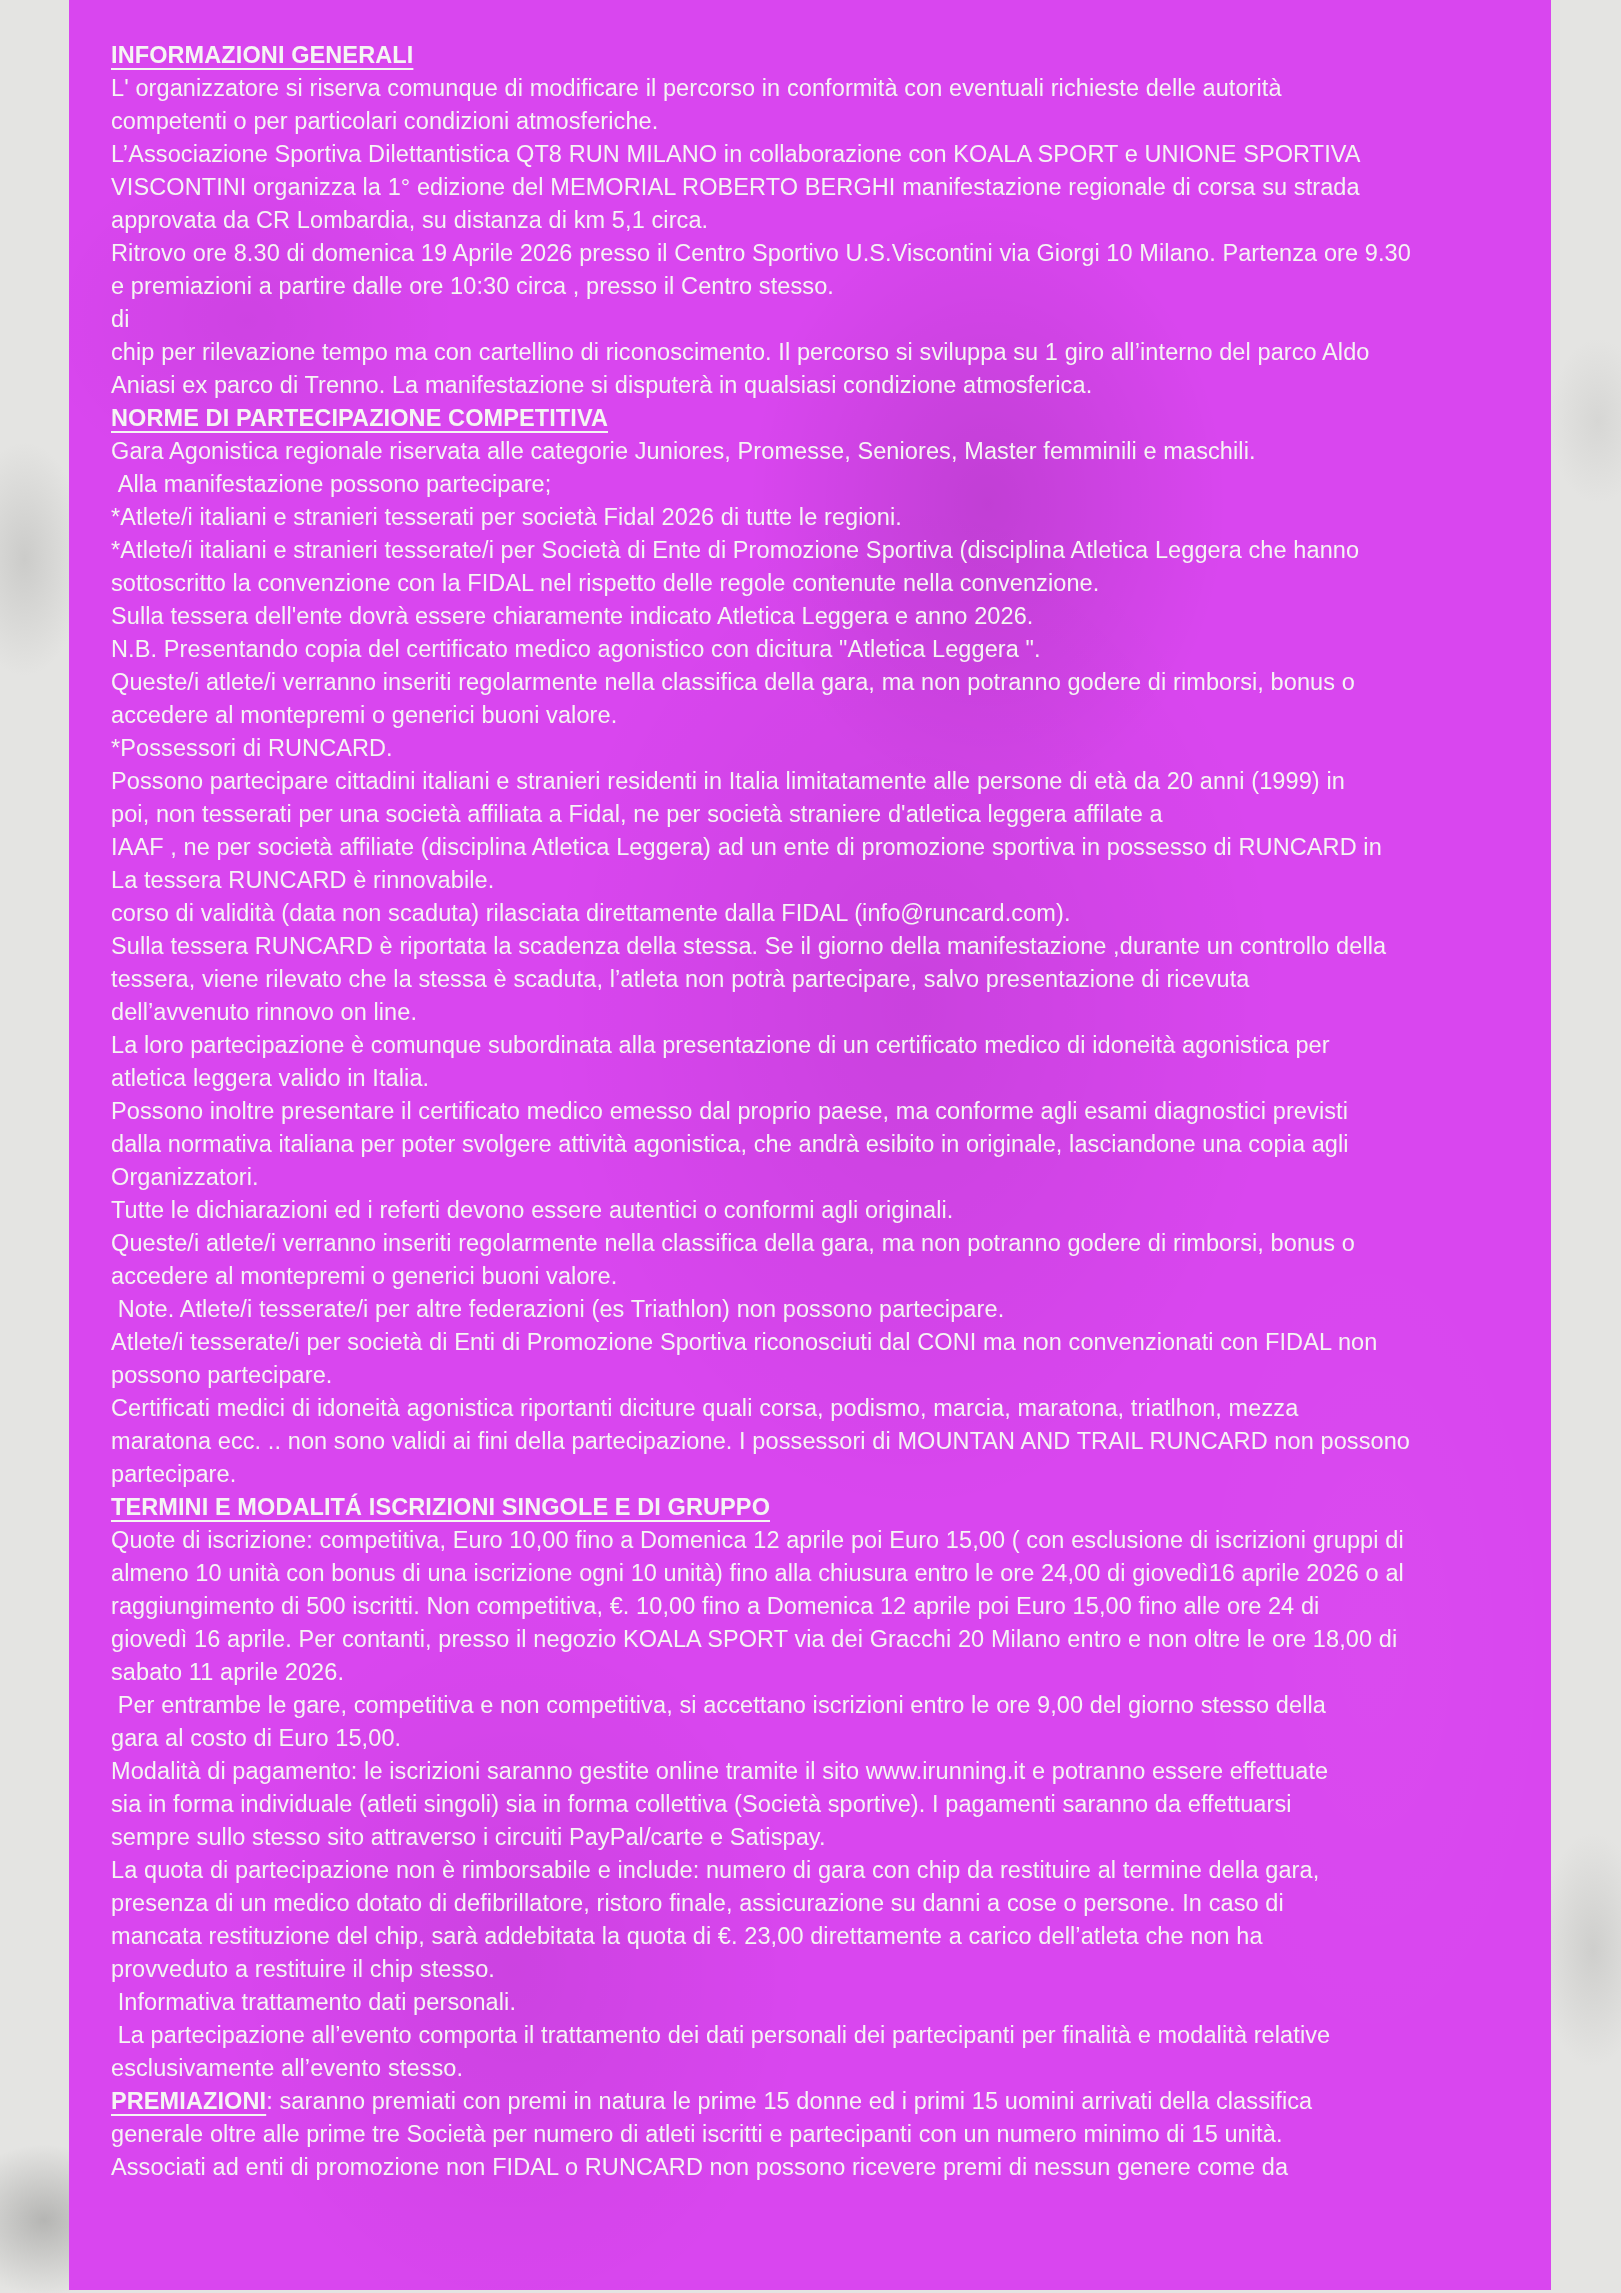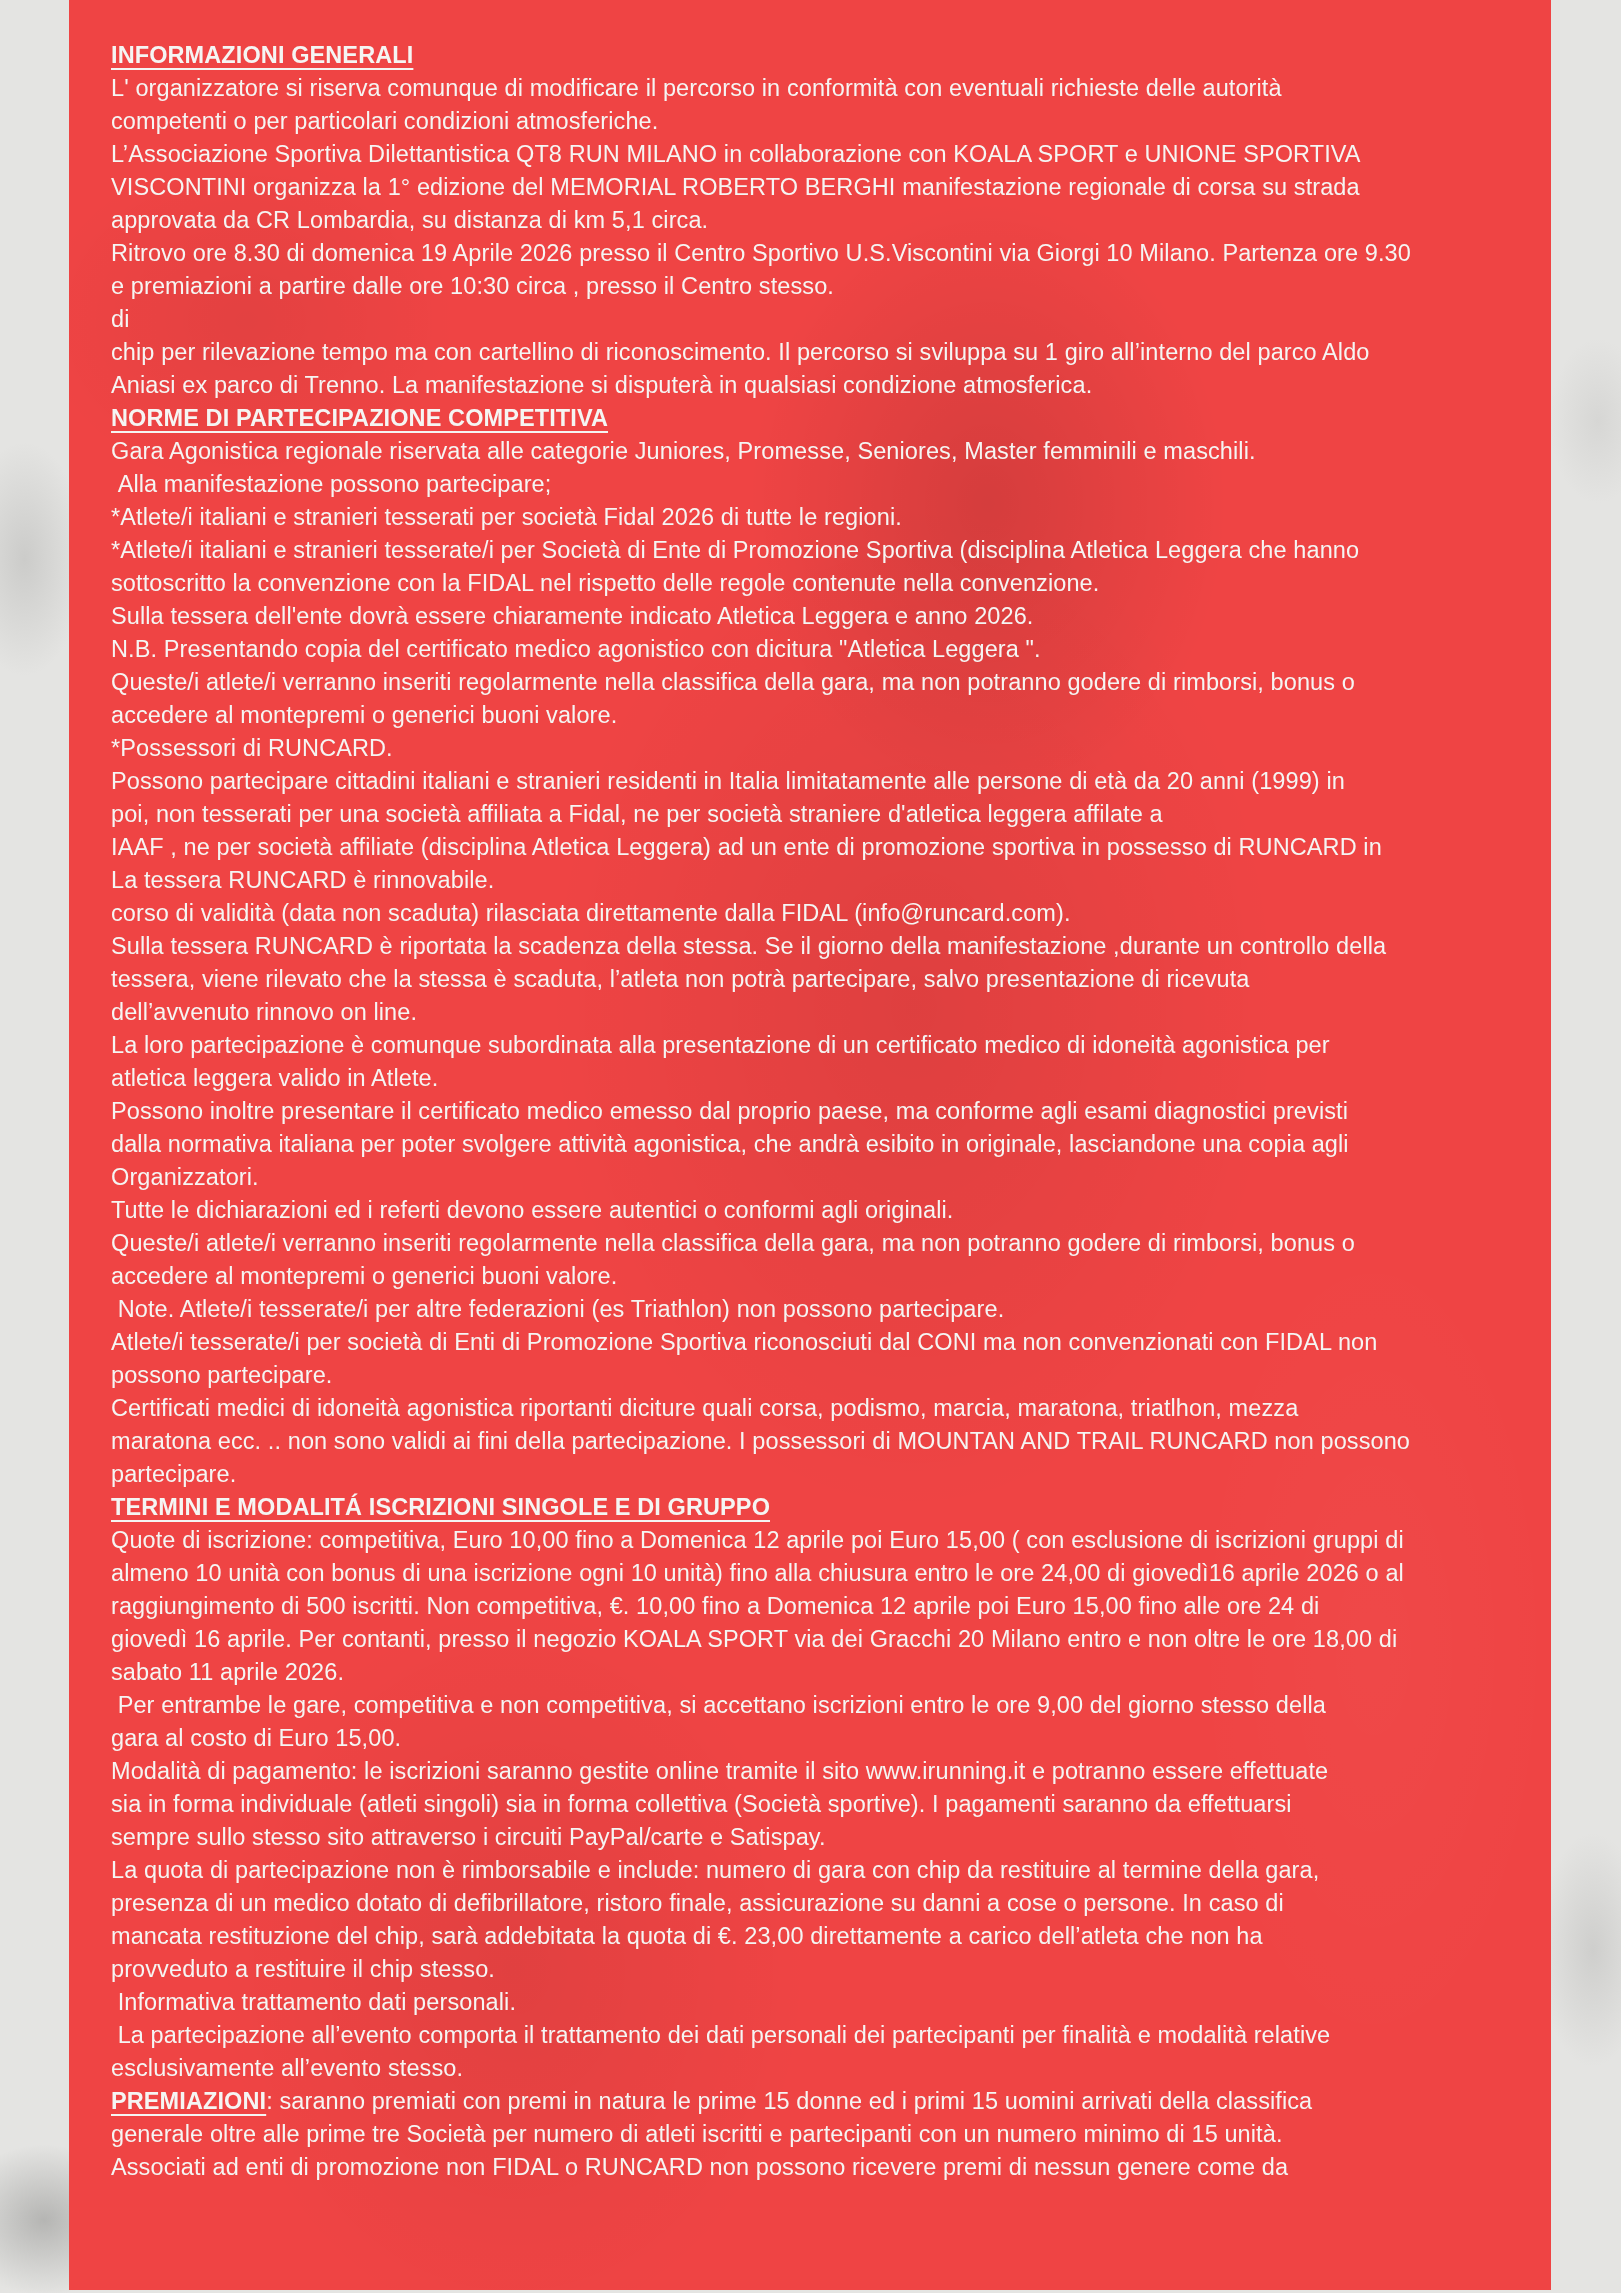--- a/index.html
+++ b/index.html
@@ -12,21 +12,21 @@
       radial-gradient(ellipse 127px 108px at 44px 2220px, rgba(105,105,103,0.38), transparent 70%),
       radial-gradient(ellipse 88px 167px at 24.5px 559px,  rgba(140,140,138,0.28), transparent 70%),
       radial-gradient(ellipse 78px 167px at 1593px 1950px, rgba(150,150,148,0.28), transparent 70%),
       radial-gradient(ellipse 69px 118px at 1598px 421px, rgba(160,160,158,0.20), transparent 70%);
     overflow: hidden;
   }
   .panel {
     position: absolute;
     left: 69px; top: 0;
     width: 1482px; height: 2290px;
-    background: #ef4444;
+    background: #d946ef;
     overflow: hidden;
   }
   .photo-texture {
     position: absolute; inset: 0;
     background-image:
       radial-gradient(ellipse 333px 421px at 62% 22%, rgba(0,0,0,0.11), transparent 72%),
       radial-gradient(ellipse 510px 706px at 57% 44%, rgba(0,0,0,0.07), transparent 72%),
       radial-gradient(ellipse 412px 510px at 30% 86%, rgba(0,0,0,0.06), transparent 72%),
       radial-gradient(ellipse 255px 588px at 88% 72%, rgba(255,255,255,0.025), transparent 72%),
       radial-gradient(ellipse 294px 235px at 12% 14%, rgba(0,0,0,0.05), transparent 72%);
@@ -82,21 +82,21 @@
         <div class="line"><span>*Possessori di RUNCARD.</span></div>
         <div class="line"><span>Possono partecipare cittadini italiani e stranieri residenti in Italia limitatamente alle persone di età da 20 anni (1999) in</span></div>
         <div class="line"><span>poi, non tesserati per una società affiliata a Fidal, ne per società straniere d'atletica leggera affilate a</span></div>
         <div class="line"><span>IAAF , ne per società affiliate (disciplina Atletica Leggera) ad un ente di promozione sportiva in possesso di RUNCARD in</span></div>
         <div class="line"><span>La tessera RUNCARD è rinnovabile.</span></div>
         <div class="line"><span>corso di validità (data non scaduta) rilasciata direttamente dalla FIDAL (info@runcard.com).</span></div>
         <div class="line"><span>Sulla tessera RUNCARD è riportata la scadenza della stessa. Se il giorno della manifestazione ,durante un controllo della</span></div>
         <div class="line"><span>tessera, viene rilevato che la stessa è scaduta, l’atleta non potrà partecipare, salvo presentazione di ricevuta</span></div>
         <div class="line"><span>dell’avvenuto rinnovo on line.</span></div>
         <div class="line"><span>La loro partecipazione è comunque subordinata alla presentazione di un certificato medico di idoneità agonistica per</span></div>
-        <div class="line"><span>atletica leggera valido in Atlete.</span></div>
+        <div class="line"><span>atletica leggera valido in Italia.</span></div>
         <div class="line"><span>Possono inoltre presentare il certificato medico emesso dal proprio paese, ma conforme agli esami diagnostici previsti</span></div>
         <div class="line"><span>dalla normativa italiana per poter svolgere attività agonistica, che andrà esibito in originale, lasciandone una copia agli</span></div>
         <div class="line"><span>Organizzatori.</span></div>
         <div class="line"><span>Tutte le dichiarazioni ed i referti devono essere autentici o conformi agli originali.</span></div>
         <div class="line"><span>Queste/i atlete/i verranno inseriti regolarmente nella classifica della gara, ma non potranno godere di rimborsi, bonus o</span></div>
         <div class="line"><span>accedere al montepremi o generici buoni valore.</span></div>
         <div class="line"><span> Note. Atlete/i tesserate/i per altre federazioni (es Triathlon) non possono partecipare.</span></div>
         <div class="line"><span>Atlete/i tesserate/i per società di Enti di Promozione Sportiva riconosciuti dal CONI ma non convenzionati con FIDAL non</span></div>
         <div class="line"><span>possono partecipare.</span></div>
         <div class="line"><span>Certificati medici di idoneità agonistica riportanti diciture quali corsa, podismo, marcia, maratona, triatlhon, mezza</span></div>

